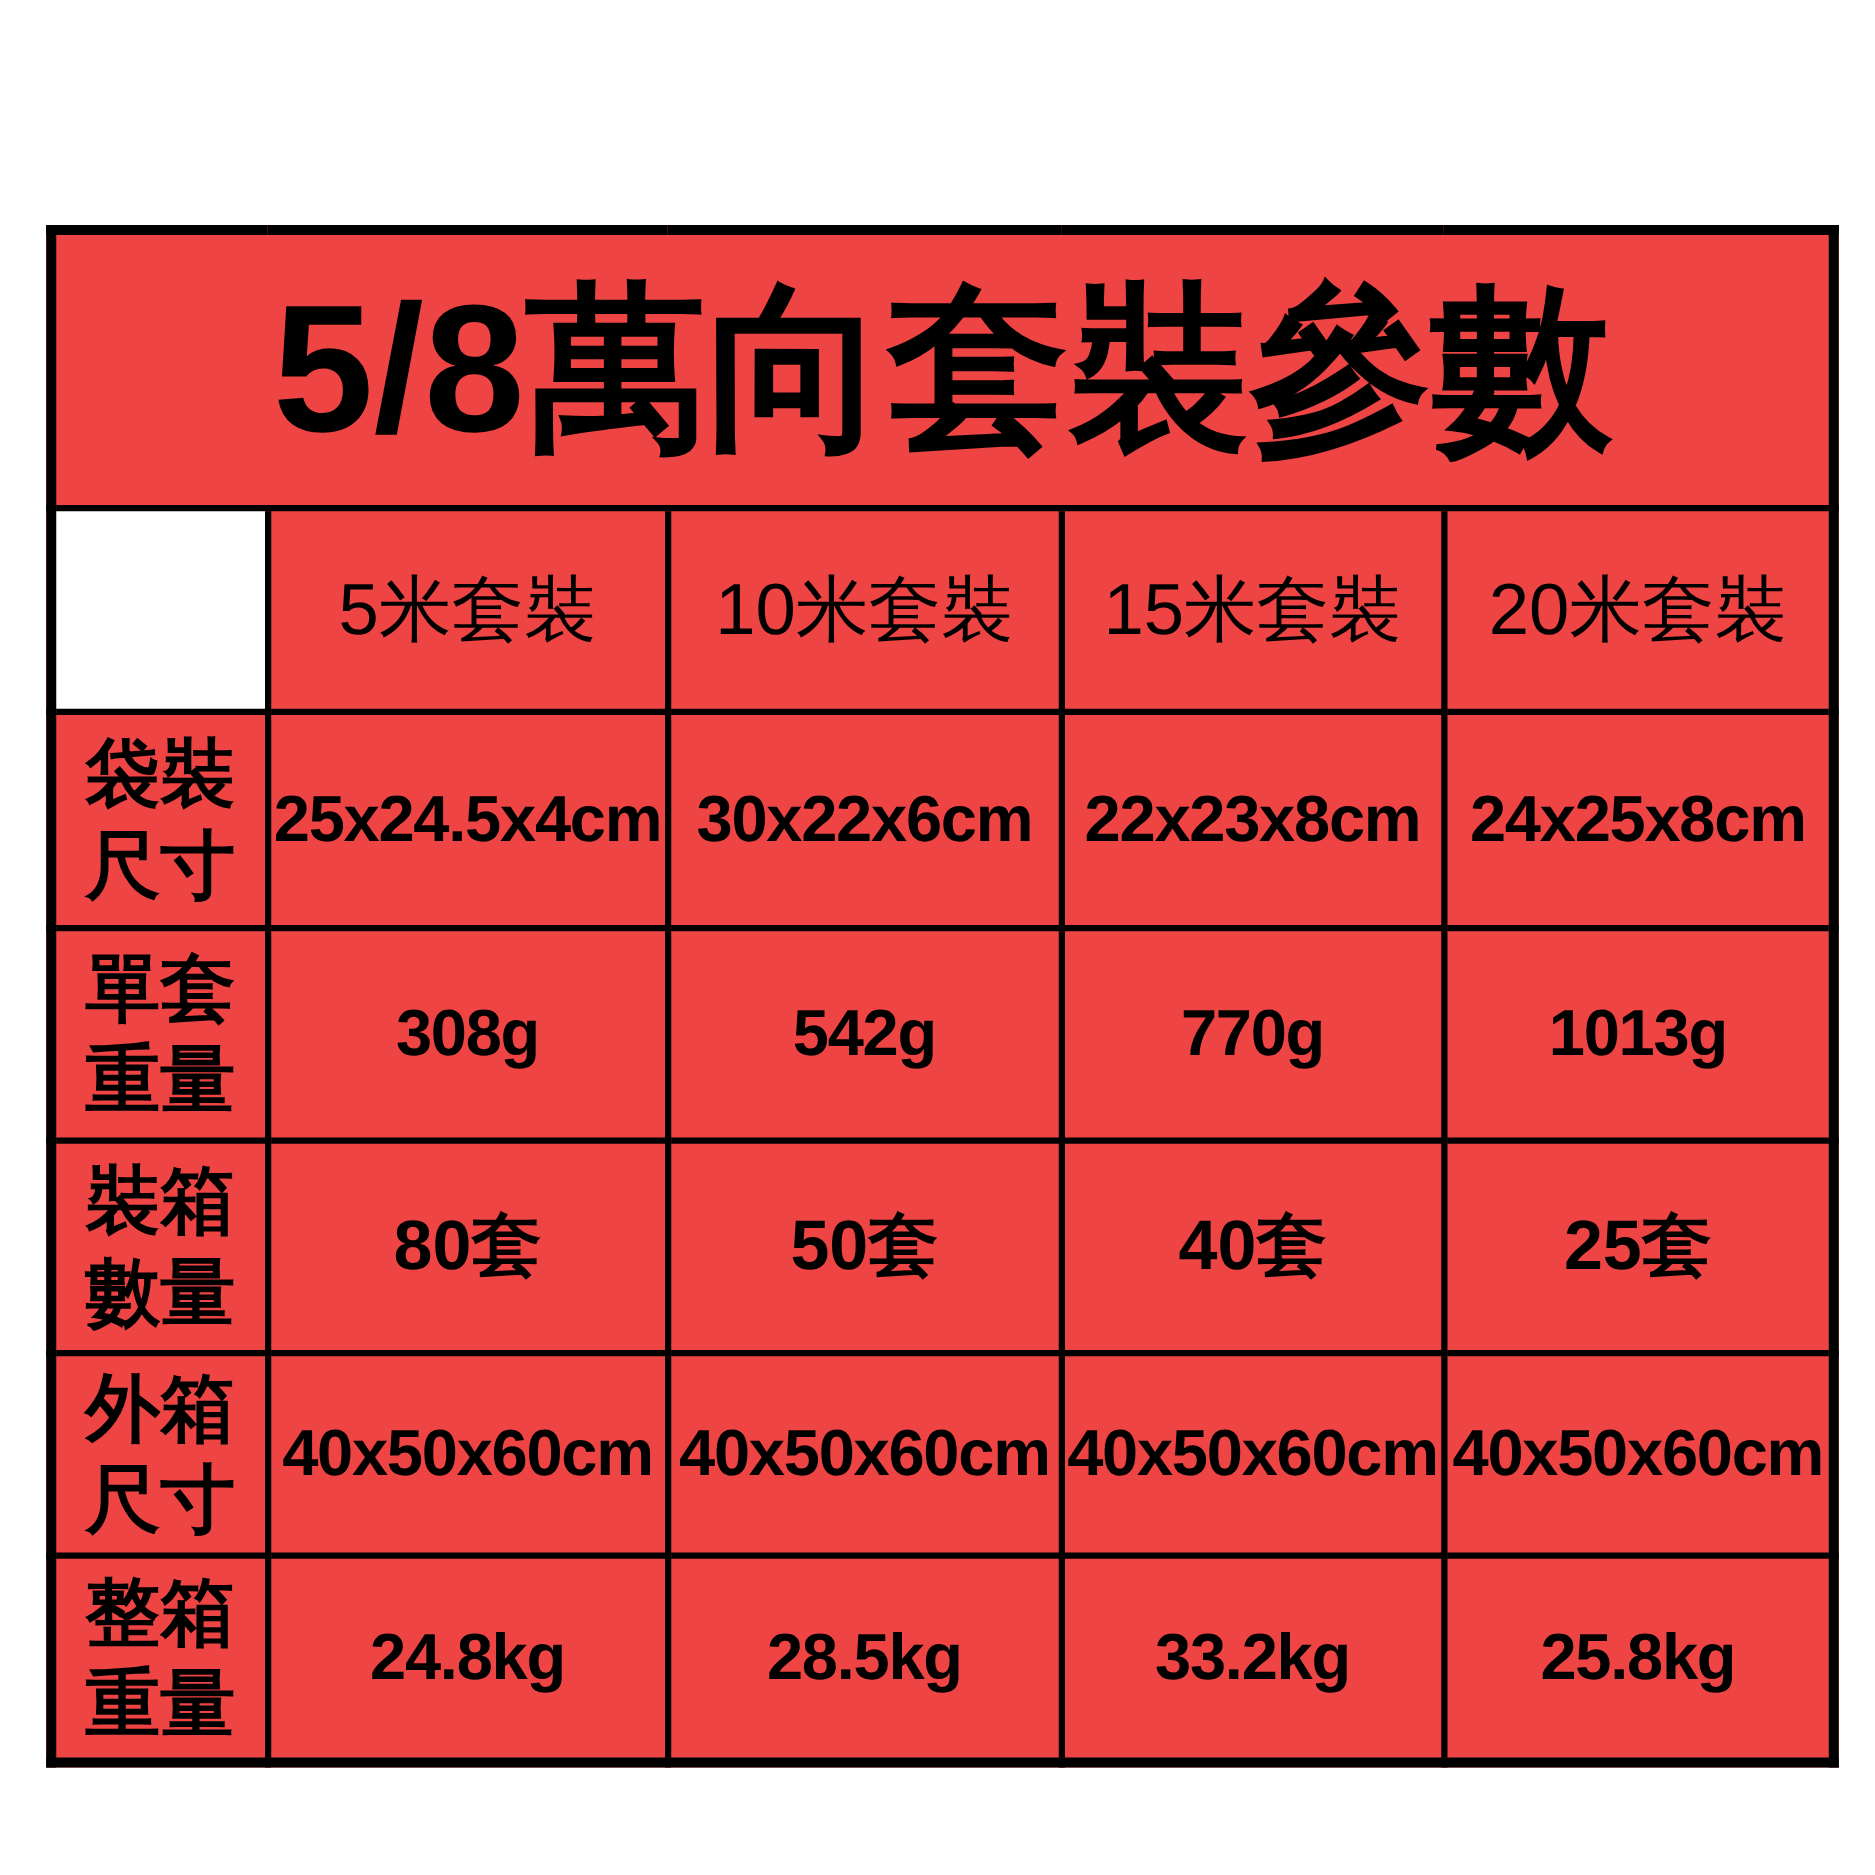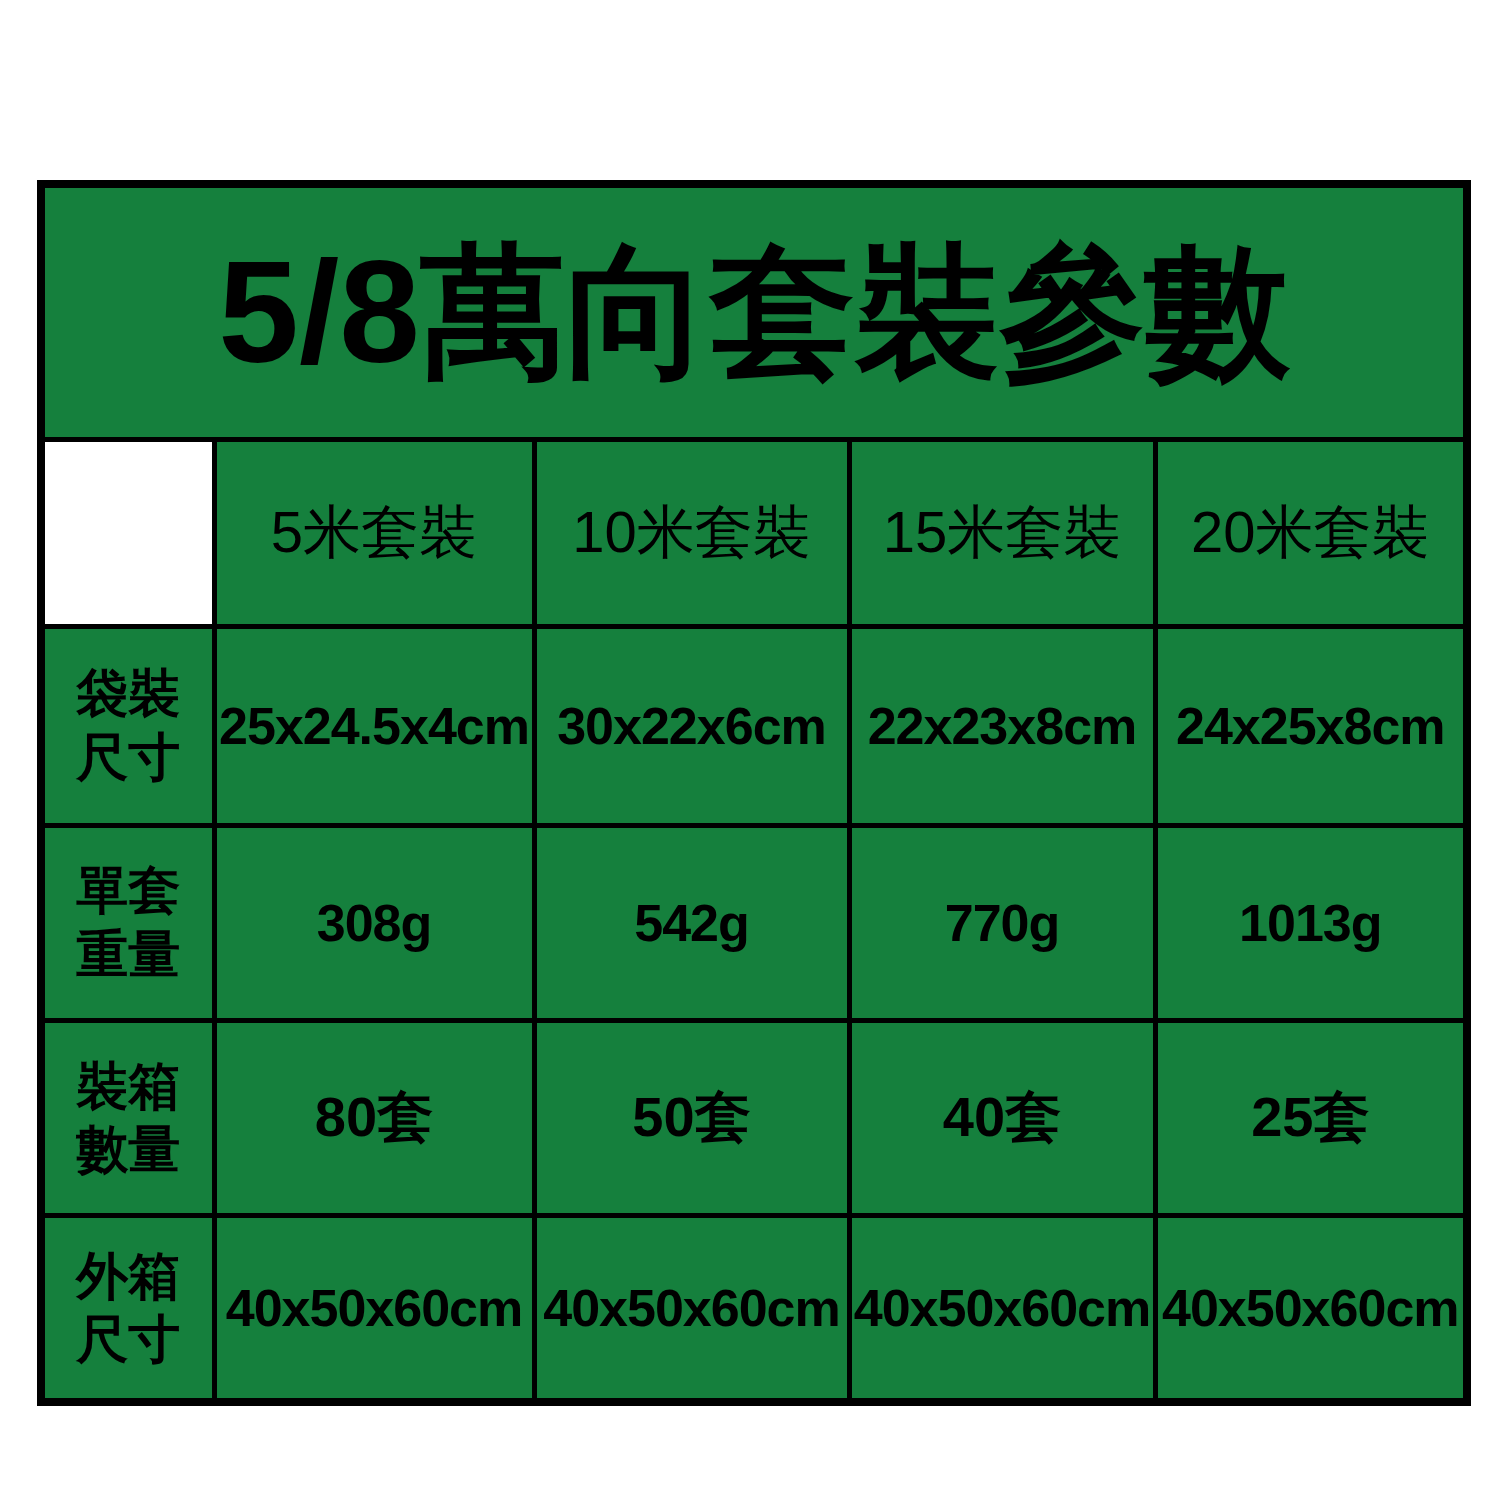--- a/index.html
+++ b/index.html
@@ -19,21 +19,21 @@
     overflow: hidden;
   }
   table.spec-table {
     position: absolute;
     left: 37px;
     top: 180px;
     width: 1426px;
     height: 1226px;
     border-collapse: collapse;
     table-layout: fixed;
-    background: #15803d;
+    background: #ef4444;
     border: 8px solid #000000;
   }
   .spec-table td, .spec-table th {
     border: 5px solid #000000;
     text-align: center;
     vertical-align: middle;
     padding: 0;
     overflow: hidden;
   }
   .title-cell {
@@ -43,21 +43,21 @@
     line-height: 1;
   }
   .col-header {
     font-size: 58px;
     font-weight: normal;
   }
   .corner-cell {
     background: #ffffff;
   }
   .row-label {
-    font-size: 52px;
+    font-size: 60px;
     font-weight: bold;
     white-space: pre-line;
     line-height: 1.22;
   }
   .cell {
     font-size: 52px;
     font-weight: bold;
     letter-spacing: -1px;
   }
   tr.bold-row .cell {
@@ -121,15 +121,23 @@
 
     <tr style="height:162px">
       <th class="row-label">外箱
 尺寸</th>
       <td class="cell">40x50x60cm</td>
       <td class="cell">40x50x60cm</td>
       <td class="cell">40x50x60cm</td>
       <td class="cell">40x50x60cm</td>
     </tr>
 
+    <tr style="height:166px">
+      <th class="row-label">整箱
+重量</th>
+      <td class="cell">24.8kg</td>
+      <td class="cell">28.5kg</td>
+      <td class="cell">33.2kg</td>
+      <td class="cell">25.8kg</td>
+    </tr>
   </tbody>
     </table>
 </div>
 
 </body></html>

